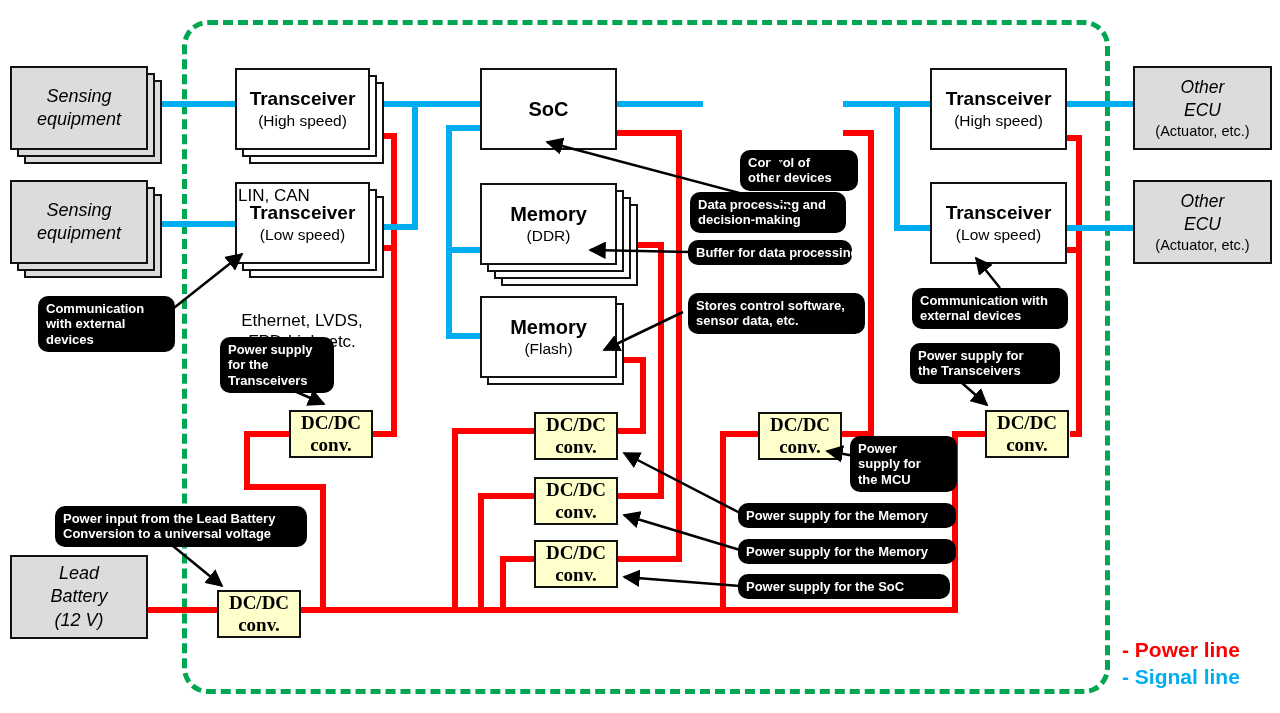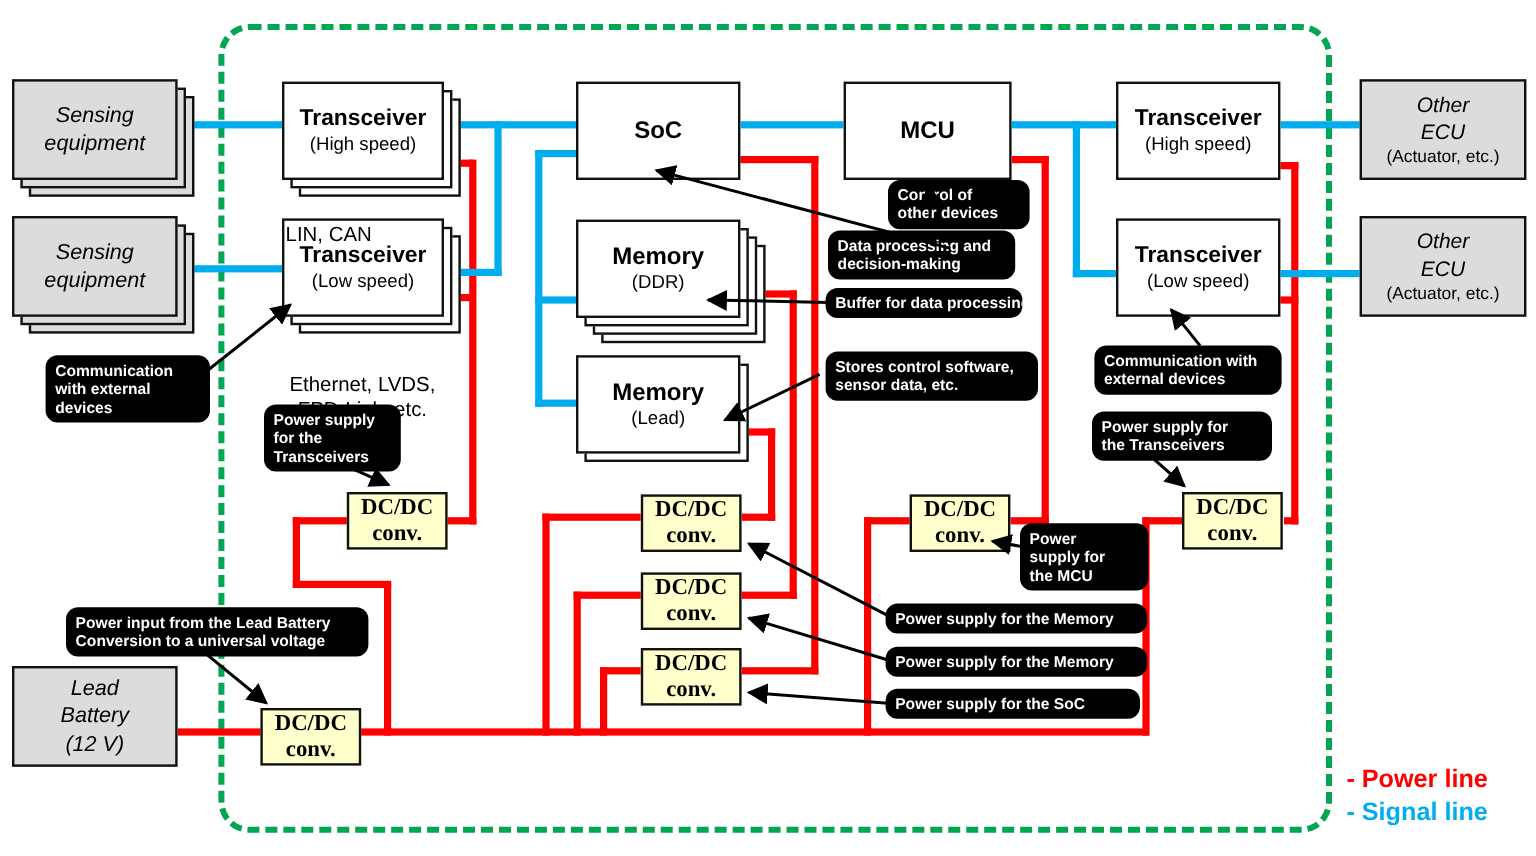--- a/index.html
+++ b/index.html
@@ -160,27 +160,24 @@
     <div class="box" style="left:0;top:0;width:137px;height:82px;">
       <span class="t big">Memory</span>
       <span class="s">(DDR)</span>
     </div>
   </div>
 
   <div class="stack" style="left:480px;top:296px;width:144px;height:89px;">
     <div class="layer" style="left:7px;top:7px;width:137px;height:82px;"></div>
     <div class="box" style="left:0;top:0;width:137px;height:82px;">
       <span class="t big">Memory</span>
-      <span class="s">(Lead)</span>
-    </div>
-  </div>
-
-  <div class="box" style="left:703px;top:68px;width:140px;height:82px;">
-    <span class="t big">MCU</span>
-  </div>
+      <span class="s">(Flash)</span>
+    </div>
+  </div>
+
 
   <div class="box" style="left:930px;top:68px;width:137px;height:82px;">
     <span class="t">Transceiver</span>
     <span class="s">(High speed)</span>
   </div>
 
   <div class="box" style="left:930px;top:182px;width:137px;height:82px;">
     <span class="t">Transceiver</span>
     <span class="s">(Low speed)</span>
   </div>

